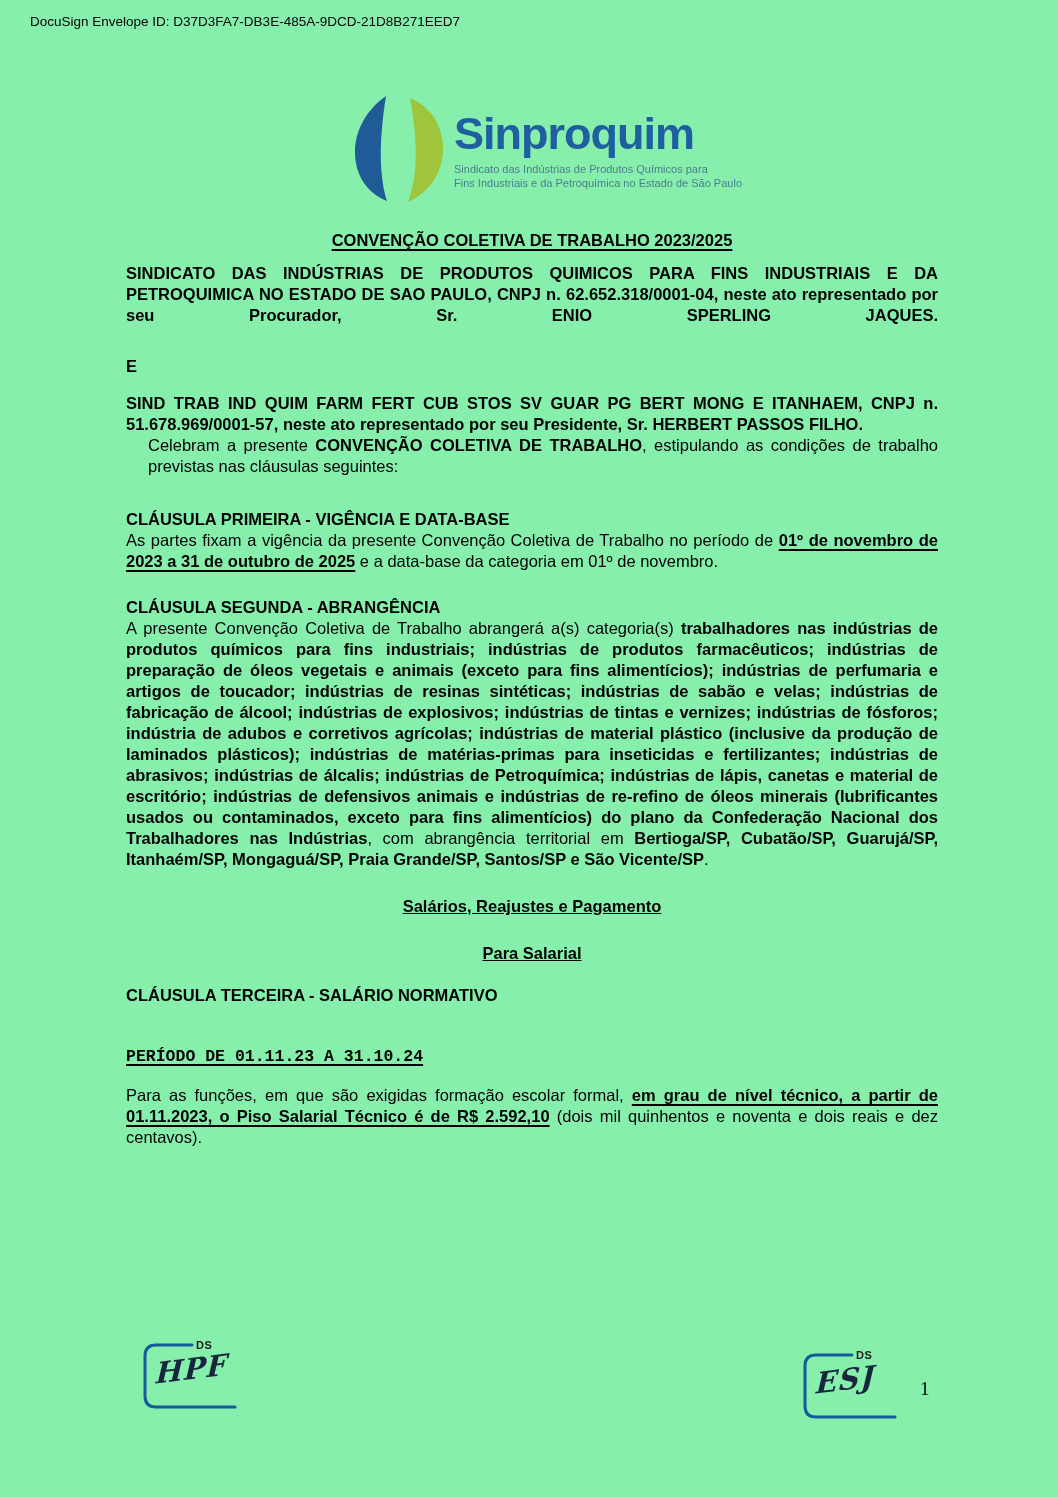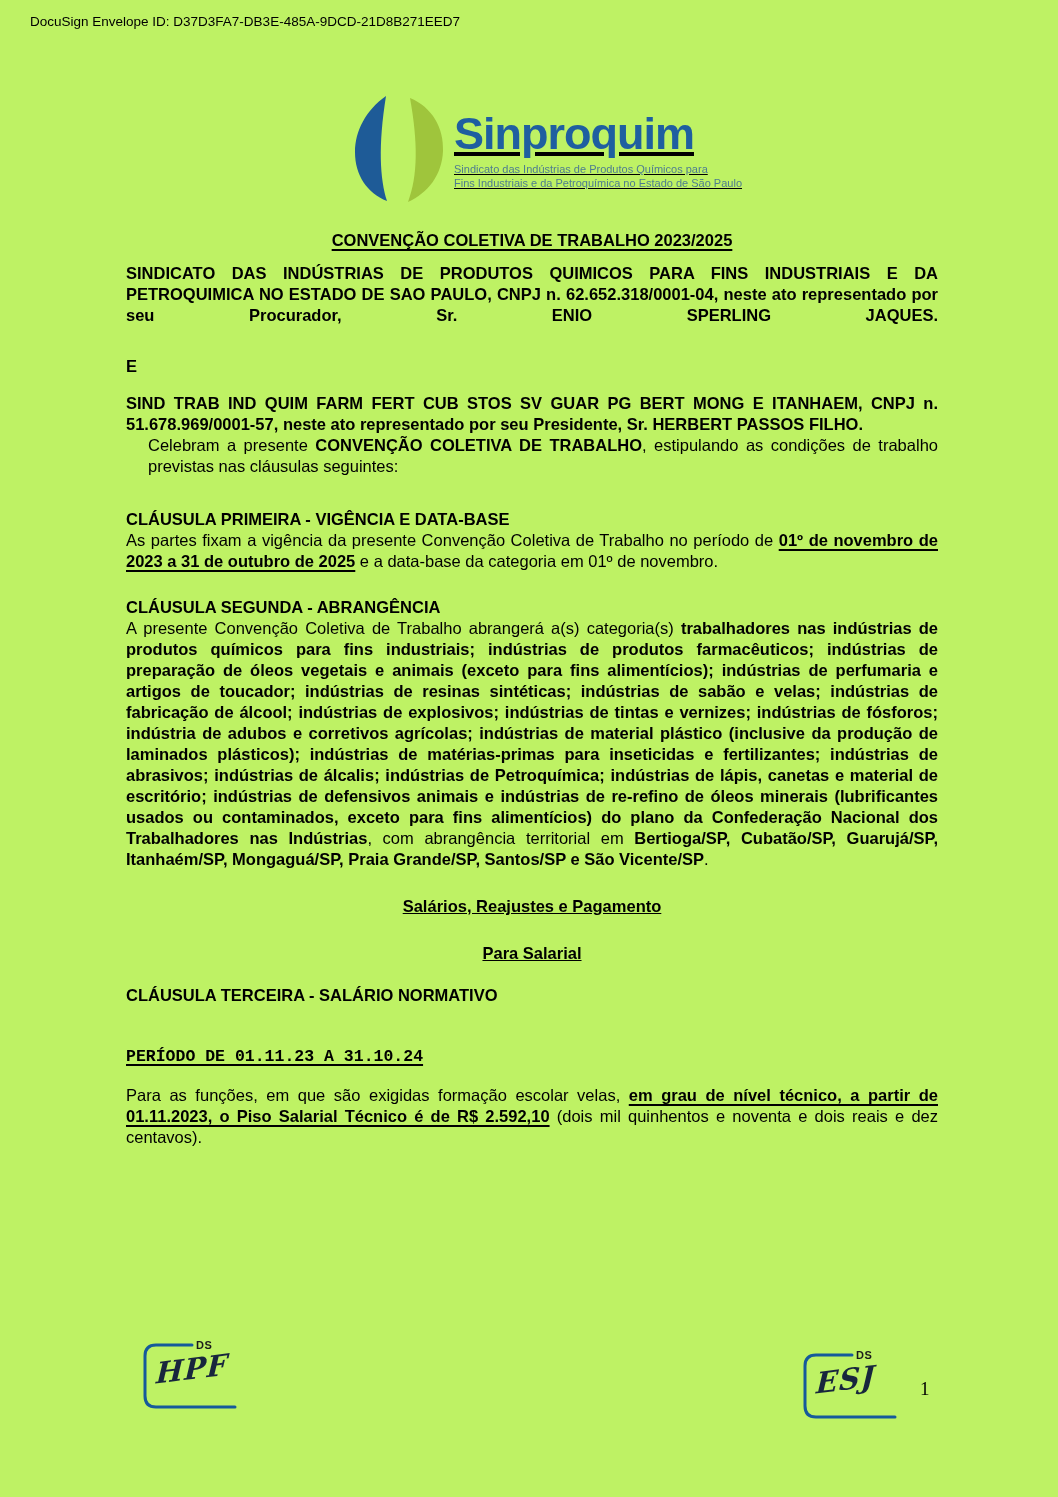--- a/index.html
+++ b/index.html
@@ -1,34 +1,34 @@
 <!DOCTYPE html>
 <html><head>
 <meta charset="utf-8">
 <style>
   html,body{margin:0;padding:0;background:#fff;}
   .page{
     position:relative;
     width:1058px;height:1497px;
-    background:#bef264;
+    background:#86efac;
     font-family:"Liberation Sans", sans-serif;
     color:#000;
     overflow:hidden;
   }
   .envelope{
     position:absolute;top:14px;left:30px;
     font-size:13.5px;color:#000;letter-spacing:0;
   }
   
   .logo-block{
     position:absolute;top:94px;left:352px;
     display:flex;align-items:flex-start;
   }
   .logo-mark{width:92px;height:112px;flex:0 0 auto;}
-  .logo-text{margin-left:10px;display:flex;flex-direction:column;text-decoration:underline;}
+  .logo-text{margin-left:10px;display:flex;flex-direction:column;}
   .wordmark{
     font-size:45px;font-weight:700;letter-spacing:-1px;
     line-height:1.0;margin-top:17px;
   }
   .tagline{
     font-size:11px;line-height:13.5px;margin-top:7px;letter-spacing:0;
   }
   
   .content{
     position:absolute;top:230px;left:126px;width:812px;
@@ -114,21 +114,21 @@
 
     <div class="para center b mb26">Salários, Reajustes e Pagamento</div>
 
     <div class="para center b mb21">Para Salarial</div>
 
     <div class="para left b mb28">CLÁUSULA TERCEIRA - SALÁRIO NORMATIVO</div>
 
     <div class="para left b u mb18">PERÍODO DE 01.11.23 A 31.10.24</div>
 
 
-    <p class="para"><span>Para as funções, em que são exigidas formação escolar velas, </span><span class="b u">em grau de nível técnico, a partir de 01.11.2023, o Piso Salarial Técnico é de R$ 2.592,10</span><span> (dois mil quinhentos e noventa e dois reais e dez centavos).</span></p>
+    <p class="para"><span>Para as funções, em que são exigidas formação escolar formal, </span><span class="b u">em grau de nível técnico, a partir de 01.11.2023, o Piso Salarial Técnico é de R$ 2.592,10</span><span> (dois mil quinhentos e noventa e dois reais e dez centavos).</span></p>
 
   </div>
 
   <div class="stamp stamp-left">
     <svg width="110" height="80" viewBox="0 0 110 80">
       <path d="M52,5 L16,5 Q5,5 5,16 L5,56 Q5,67 16,67 L95,67" fill="none" stroke-width="3" stroke-linecap="round" stroke="#155a9b"></path>
     </svg>
     <span class="ds-label">DS</span>
     <span class="initials">HPF</span>
   </div>

